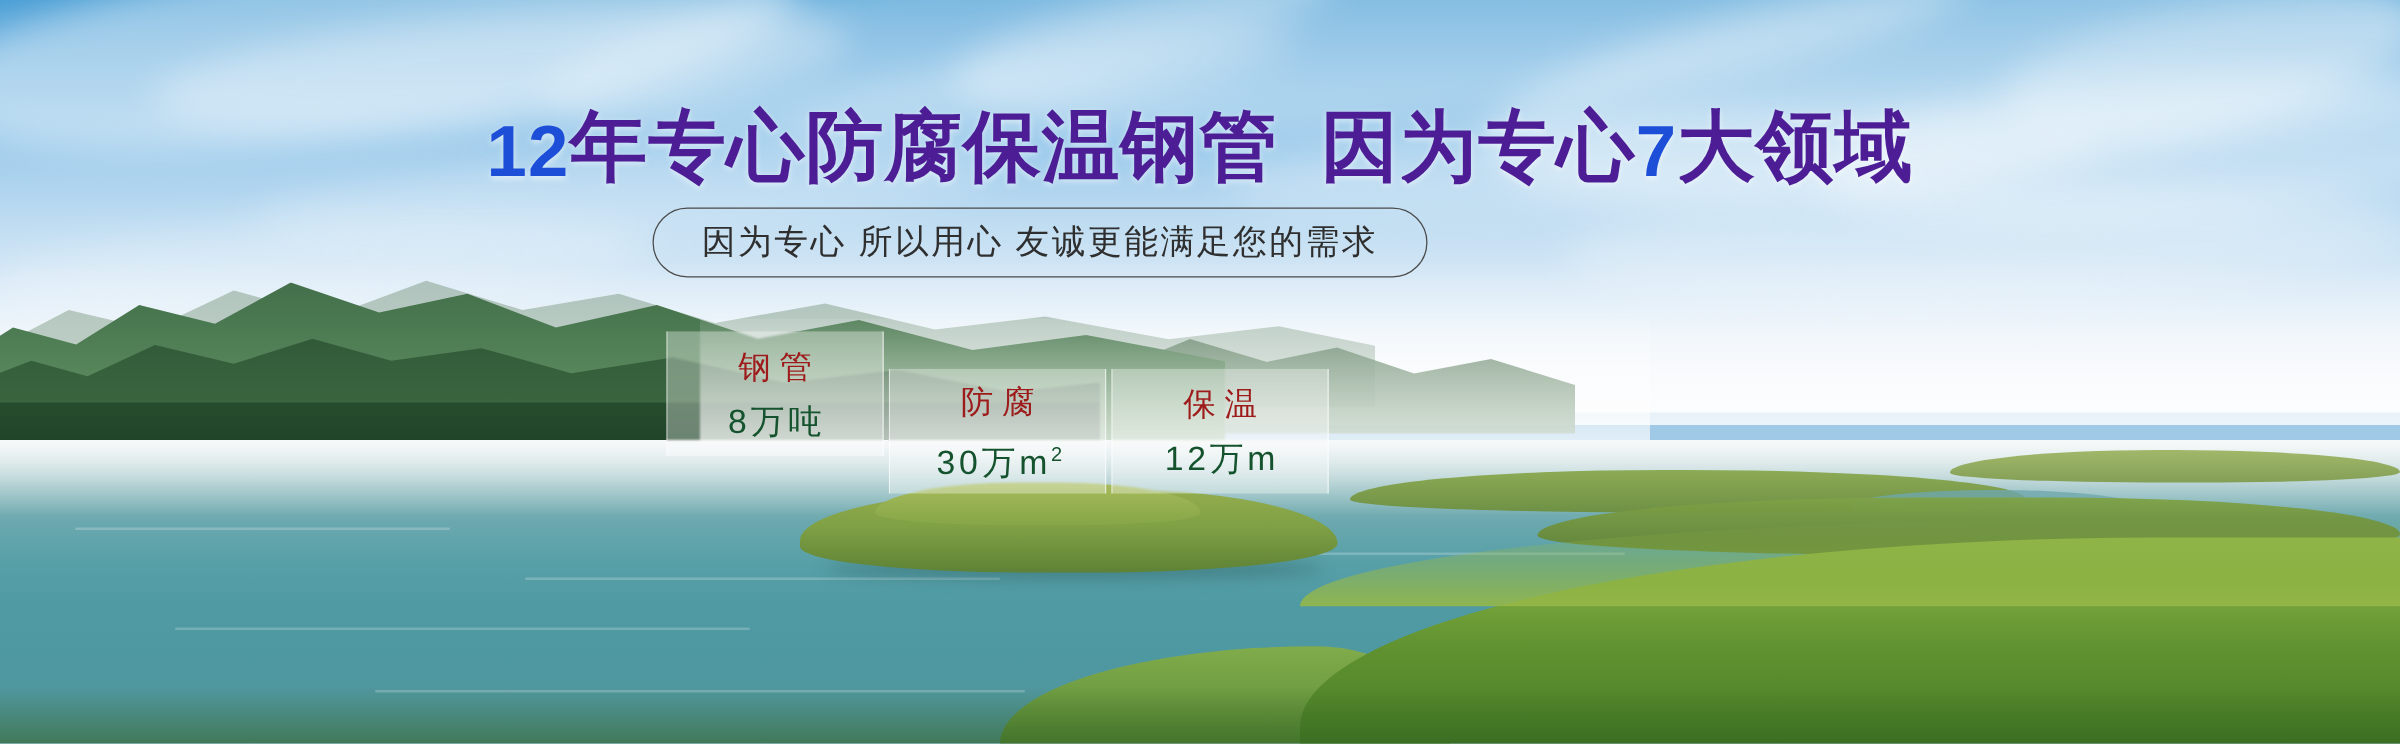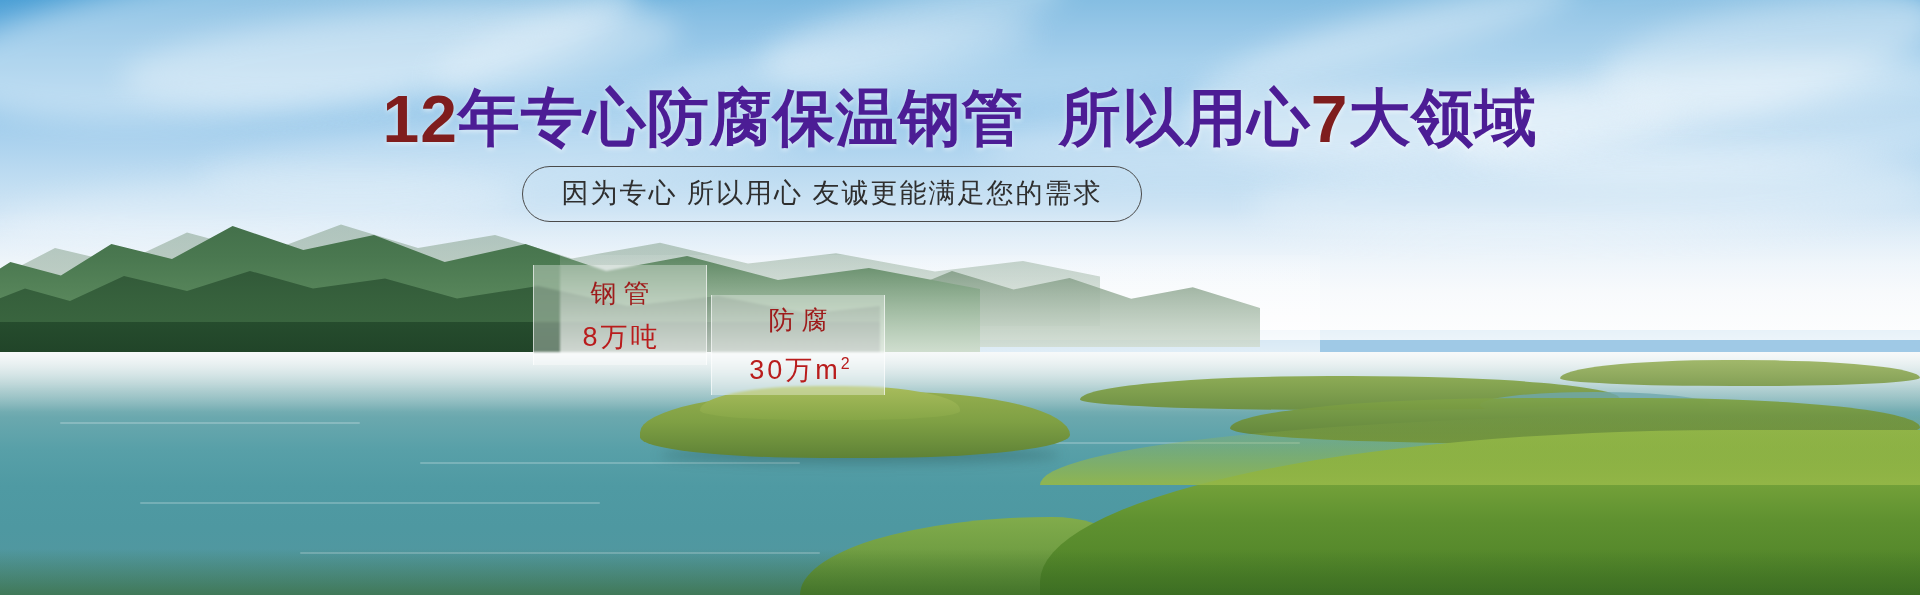--- a/index.html
+++ b/index.html
@@ -160,21 +160,21 @@
 
   .headline{
     position:absolute;left:0;top:84px;width:1920px;
     text-align:center;
     font-size:62px;line-height:68px;
     font-weight:bold;
     letter-spacing:1px;
     white-space:nowrap;
     text-shadow:0 2px 5px rgba(255,255,255,.55);
   }
-  .hl-red{color:#7f1d1d;font-size:66px;font-weight:bold;vertical-align:-3px;text-align:center;}
+  .hl-red{color:#1d4ed8;font-size:58px;font-weight:bold;vertical-align:-3px;text-align:center;}
   .hl-dark{color:#4c1d95;}
   .hl-gap{display:inline-block;width:34px;}
 
   .subtitle-wrap{
     position:absolute;left:0;top:166px;width:1664px;text-align:center;
   }
   .subtitle{
     display:inline-block;
     padding:9px 38px 11px;
     border:1.5px solid #4a4a4a;
@@ -196,21 +196,21 @@
     border-right:1px solid rgba(255,255,255,.62);
     display:flex;flex-direction:column;align-items:center;justify-content:center;
     backdrop-filter:blur(1px);
   }
   .card + .card{margin-left:4px;margin-top:30px;}
   .card-label{
     font-size:26px;line-height:30px;color:#9e1b1b;letter-spacing:7px;
     text-indent:7px;margin-bottom:14px;font-weight:normal;
   }
   .card-value{
-    font-size:27px;line-height:30px;color:#b91c1c;letter-spacing:3px;
+    font-size:27px;line-height:30px;color:#14532d;letter-spacing:3px;
     text-indent:3px;white-space:nowrap;
   }
   .card-value sup{font-size:16px;vertical-align:super;letter-spacing:0;}
 </style>
 </head>
 <body>
 
 <div class="banner">
 
   <div class="sky">
@@ -255,36 +255,40 @@
   <div class="island-2"></div>
 
   <div class="grass-l"></div>
   <div class="grass"></div>
   <div class="grass-top"></div>
   <div class="grass-edge"></div>
 
   <div class="content">
 
     <div class="headline">
-      <span class="hl-red">12</span><span class="hl-dark">年专心防腐保温钢管</span><span class="hl-gap"></span><span class="hl-dark">所以用心</span><span class="hl-red">7</span><span class="hl-dark">大领域</span>
+      <span class="hl-red">12</span><span class="hl-dark">年专心防腐保温钢管</span><span class="hl-gap"></span><span class="hl-dark">因为专心</span><span class="hl-red">7</span><span class="hl-dark">大领域</span>
     </div>
 
     <div class="subtitle-wrap">
       <div class="subtitle">因为专心 所以用心  友诚更能满足您的需求</div>
     </div>
 
     <div class="cards">
 
       <div class="card">
         <div class="card-label">钢管</div>
         <div class="card-value"><span>8万吨</span></div>
       </div>
 
       <div class="card">
         <div class="card-label">防腐</div>
         <div class="card-value"><span>30万m</span><sup>2</sup></div>
       </div>
 
+      <div class="card">
+        <div class="card-label">保温</div>
+        <div class="card-value"><span>12万m</span></div>
+      </div>
 
     </div>
 
   </div>
 </div>
 
 </body></html>

